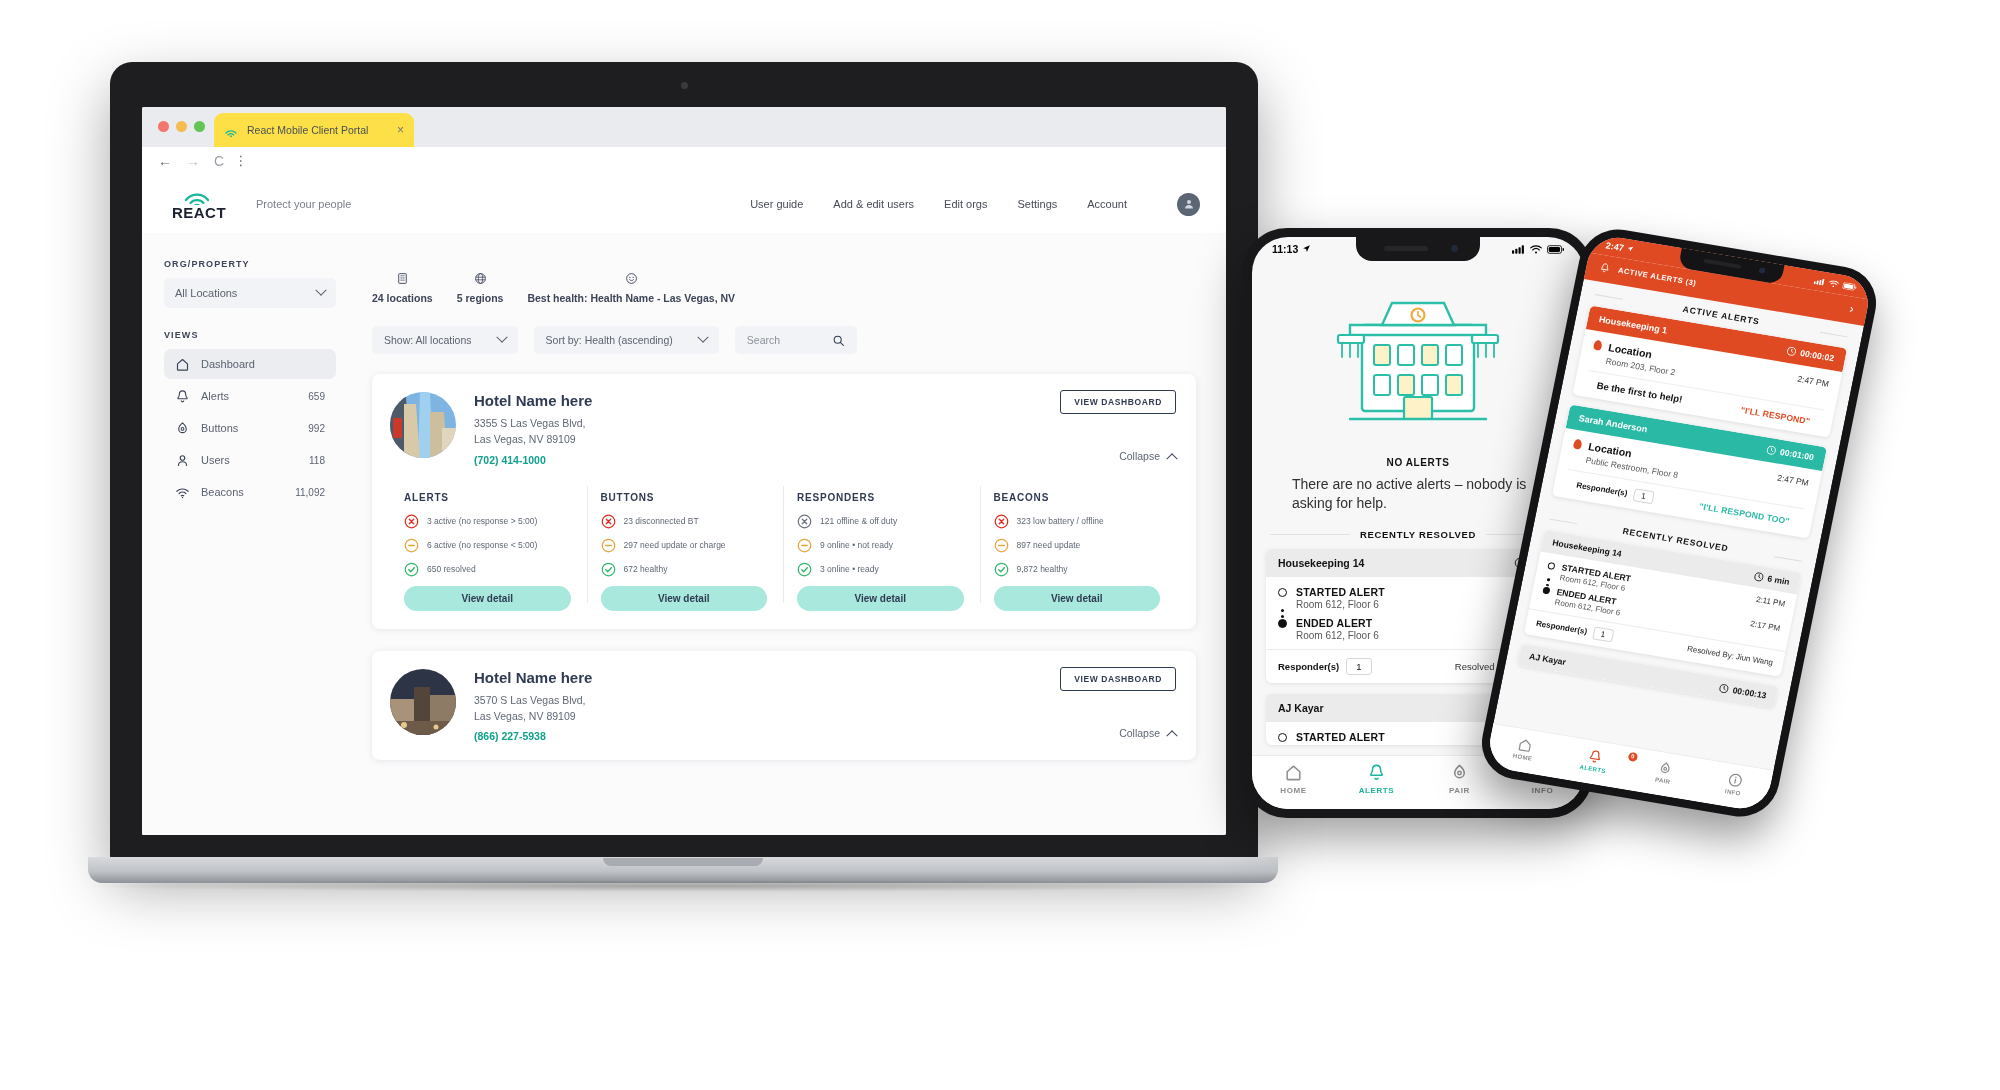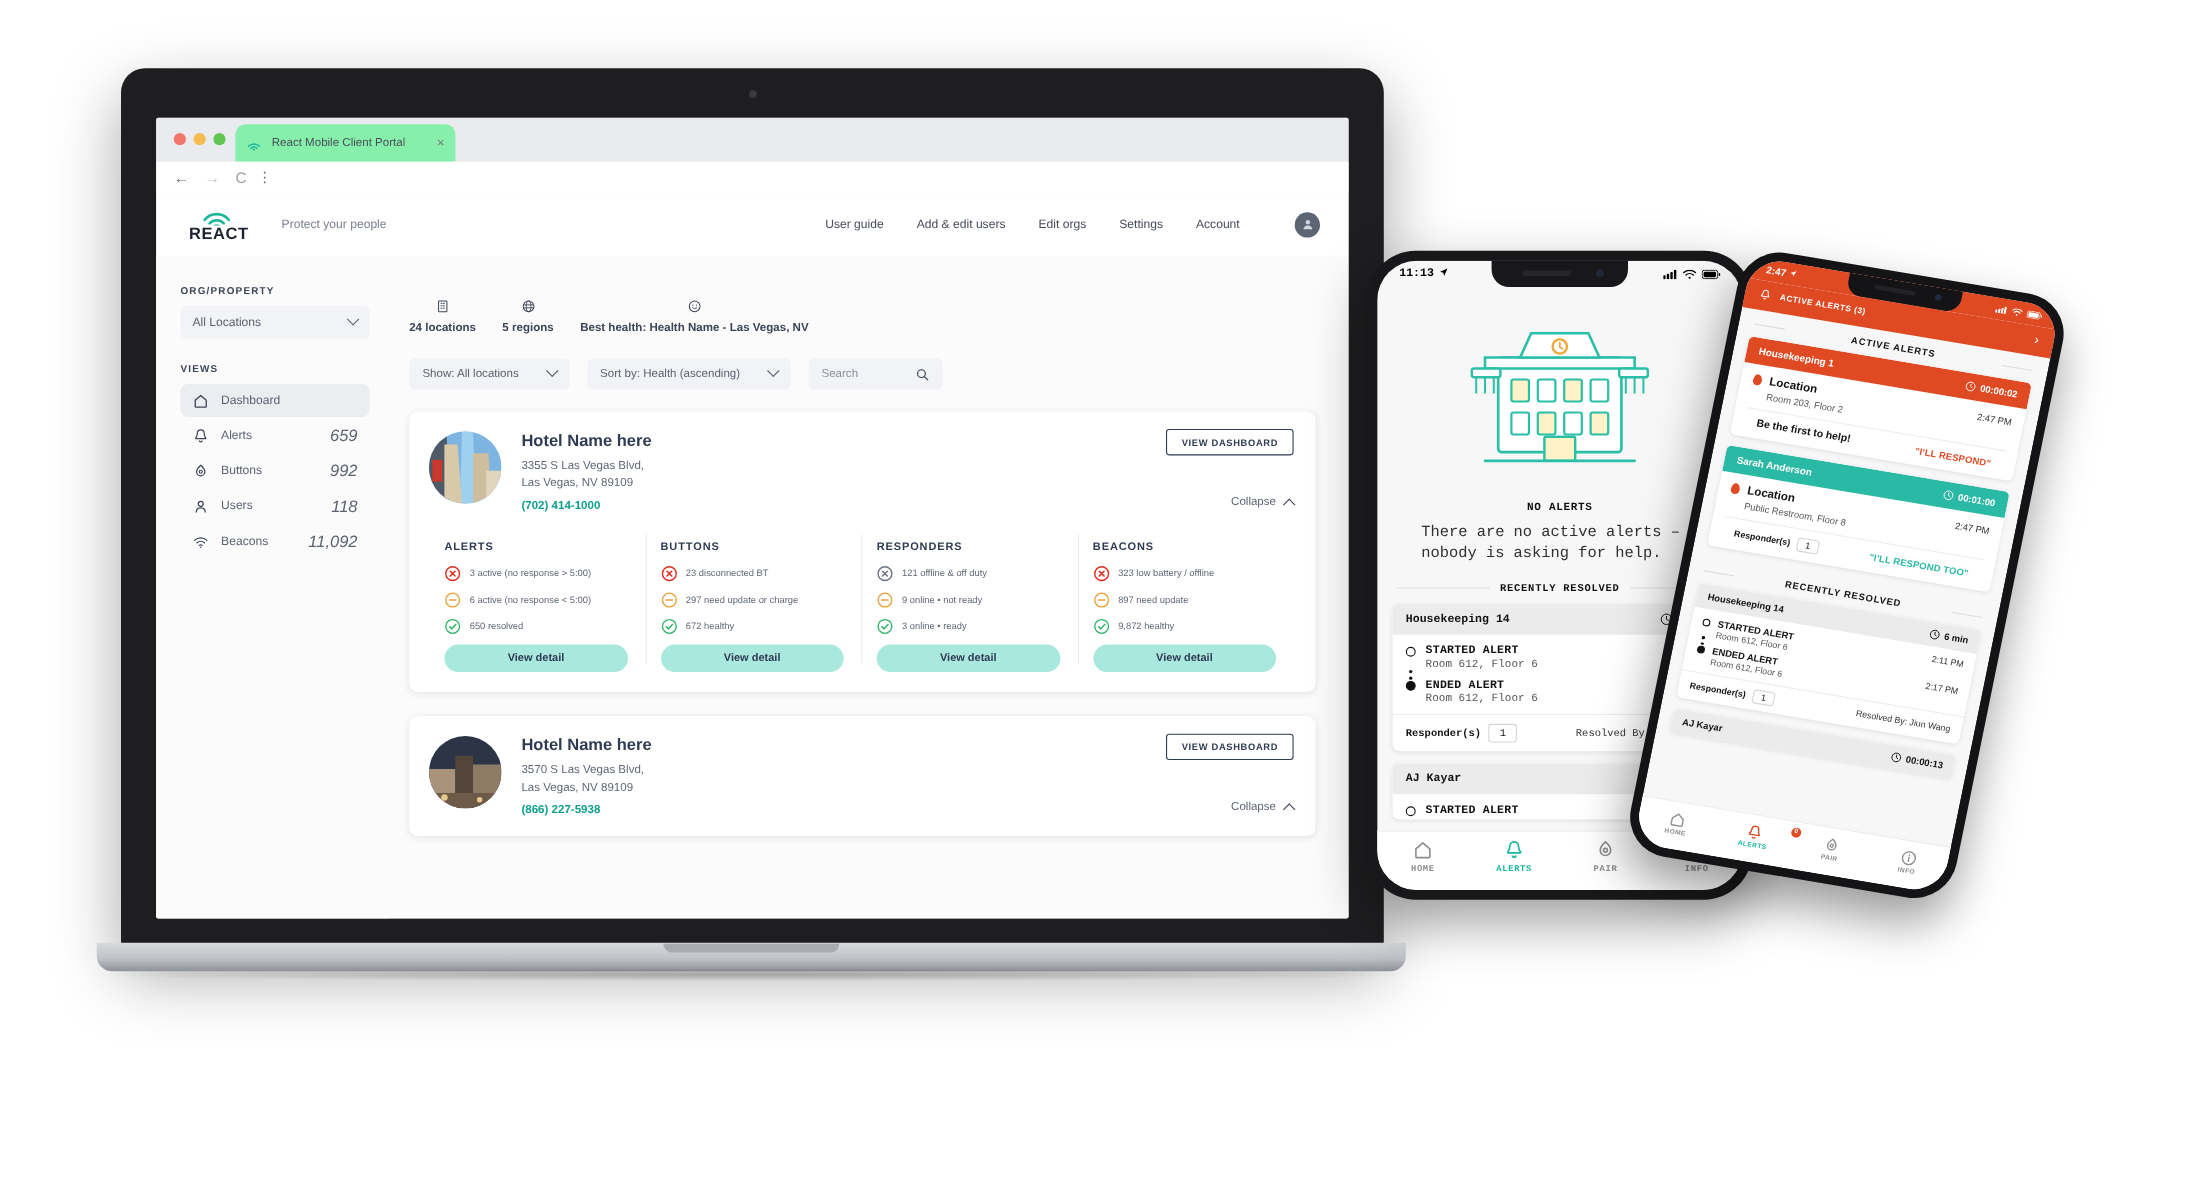--- a/index.html
+++ b/index.html
@@ -38,21 +38,21 @@
      background: radial-gradient(ellipse at center, rgba(0,0,0,.22), rgba(0,0,0,0) 70%); }
 
   
   .chrome { background:#e9ebef; height:68px; position:relative; }
   .tabstrip { height:40px; position:relative; }
   .dots { position:absolute; left:16px; top:14px; display:flex; gap:7px; }
   .dot { width:11px; height:11px; border-radius:50%; }
   .dot.r{background:#f2766b} .dot.y{background:#f5bd4f} .dot.g{background:#62c554}
   .tab {
     position:absolute; left:72px; top:6px; height:34px; width:200px;
-    background:#86efac; border-radius:9px 9px 0 0; display:flex; align-items:center;
+    background:#fde047; border-radius:9px 9px 0 0; display:flex; align-items:center;
     padding:0 10px; gap:8px;
   }
   .tab-ico { width:15px; height:13px; flex:none; }
   .tab-title { font-size:10.5px; color:#4a4f57; white-space:nowrap; overflow:hidden; }
   .tab-x { margin-left:auto; font-size:12px; color:#70757c; line-height:1; }
   .urlbar { height:28px; background:#fff; position:relative; display:flex; align-items:center; padding:0 10px;}
   .nav-btns{ display:flex; align-items:center; gap:14px; color:#5f6368; font-size:14px; margin-left:6px;}
   .omnibox {
     margin-left:14px; flex:1; height:20px; background:#f1f3f4; border-radius:11px;
     display:flex; align-items:center; padding:0 10px; gap:7px;
@@ -81,21 +81,21 @@
   .side-label{ font-size:9px; font-weight:700; letter-spacing:1.1px; color:#3c4457; margin-bottom:9px; }
   .select-box{ height:30px; background:#f2f3f6; border-radius:5px; display:flex; align-items:center;
     padding:0 11px; font-size:11px; color:#5b6270; margin-bottom:22px; }
   .chev{ margin-left:auto; width:8px; height:8px; border-right:1.6px solid #5b6270; border-bottom:1.6px solid #5b6270;
     transform:rotate(45deg) translate(-2px,-2px); }
   .views-list{ margin-top:8px; }
   .view-item{ height:30px; display:flex; align-items:center; padding:0 11px; border-radius:7px;
     font-size:11px; color:#5b6270; gap:11px; margin-bottom:2px; }
   .view-item.active{ background:#ecedf1; }
   .vi-ico{ width:15px; height:15px; flex:none; color:#3c4457; }
-  .vi-count{ margin-left:auto; font-size:15px; color:#5b6270;font-style:italic; }
+  .vi-count{ margin-left:auto; font-size:10px; color:#5b6270; }
 
   .main{ flex:1; padding:24px 30px 0 18px; overflow:hidden; }
   .page-title{ font-size:23px; font-weight:700; color:#7a8395; letter-spacing:-.3px; }
   .page-title b{ color:#2f3b52; }
   .meta-row{ display:flex; align-items:center; gap:24px; margin-top:15px; }
   .meta{ display:flex; align-items:center; gap:7px; font-size:10.5px; color:#3c4457; font-weight:600;flex-direction:column;}
   .meta svg{ flex:none; }
 
   .filters{ display:flex; align-items:center; gap:16px; margin-top:22px; }
   .filt{ height:28px; background:#f2f3f6; border-radius:5px; display:flex; align-items:center;
@@ -126,21 +126,21 @@
   .p-row span{ font-size:8.5px; color:#5f6775; white-space:nowrap; }
   .st{ width:15px; height:15px; flex:none; }
   .detail-btn{ margin-top:7px; background:#a8e8dd; color:#2f3b52; font-size:10px; font-weight:700;
      text-align:center; padding:7px 0; border-radius:15px; }
 
   
   #phone1 { position:absolute; left:1243px; top:228px; width:350px; height:590px; }
   .p1-body{ position:absolute; inset:0; background:#18181a; border-radius:44px;
      box-shadow: 0 20px 48px rgba(0,0,0,.38); }
   .p1-screen{ position:absolute; left:9px; top:9px; right:9px; bottom:9px; background:#15803d;
-     border-radius:36px; overflow:hidden;font-family:Liberation Mono, monospace; }
+     border-radius:36px; overflow:hidden; }
   .notch{ position:absolute; left:50%; top:0; margin-left:-62px; width:124px; height:24px;
      background:#18181a; border-radius:0 0 16px 16px; z-index:5; }
   .notch .spk{ position:absolute; left:28px; top:9px; width:44px; height:5px; background:#262628; border-radius:3px;}
   .notch .cam2{ position:absolute; right:22px; top:8px; width:7px; height:7px; background:#21283a; border-radius:50%;}
   .status{ height:24px; display:flex; align-items:center; padding:0 20px; font-size:10.5px; font-weight:700; color:#000; }
   .status .right{ margin-left:auto; display:flex; align-items:center; gap:5px; }
   .p1-content{ background:#f7f7f8; height:100%; }
   .hero{ height:196px; display:flex; align-items:center; justify-content:center; }
   .noalert-t{ text-align:center; font-size:10px; font-weight:700; letter-spacing:.6px; color:#111; }
   .noalert-b{ text-align:left; font-size:14px; color:#303030; line-height:1.35; margin-top:7px; padding:0 40px;}

